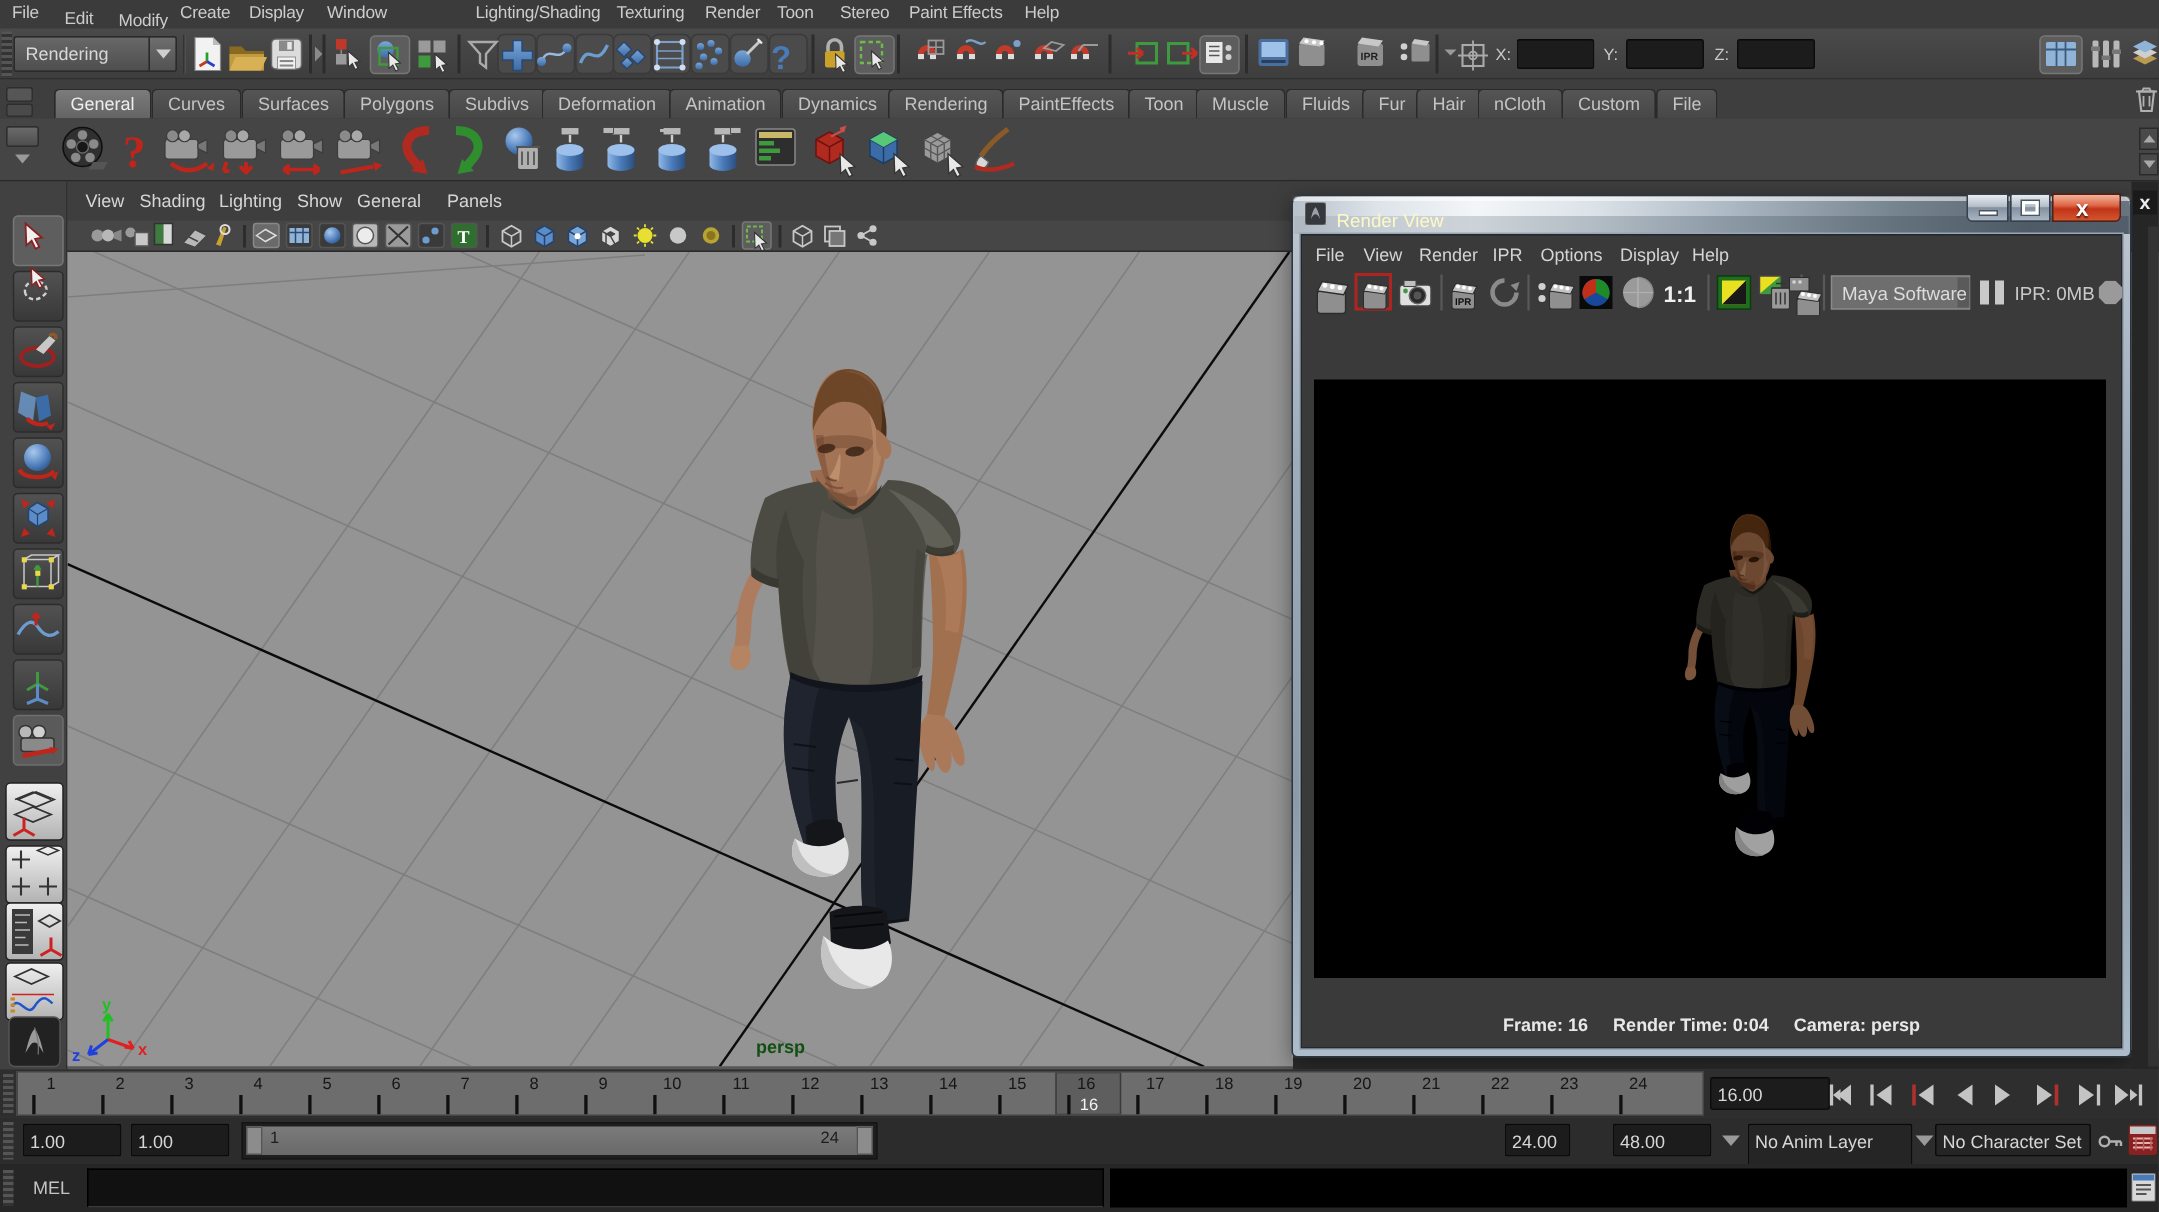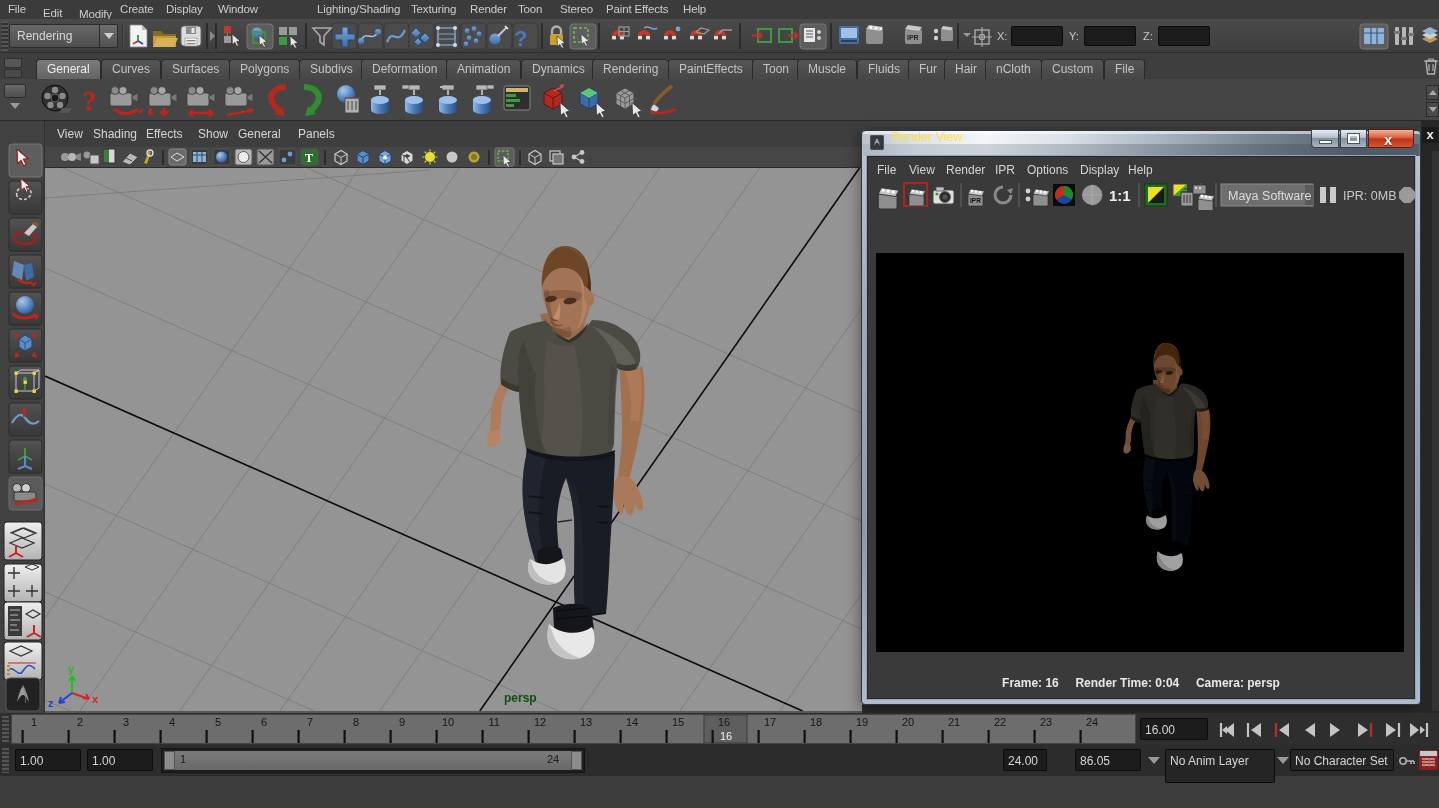--- a/index.html
+++ b/index.html
@@ -554,21 +554,21 @@
 <g transform="translate(6,557)">
           <rect width="34" height="33" rx="4" fill="#222" stroke="#555"></rect>
           <path d="M11,24 C13,15 15,10 17,8 C19,10 21,15 23,24 C20,19 19,17 17,17 C15,17 14,19 11,24 Z" fill="#9a9a9a"></path>
           <path d="M17,7 c2,5 3,10 2.5,18" stroke="#777" stroke-width=".8" fill="none"></path>
         </g>
 </svg>
 </div>
 <div class="abs" id="panelmenu">
 <span style="left:12px">View</span>
       <span style="left:48px">Shading</span>
-      <span style="left:101px">Effects</span>
+      <span style="left:101px">Lighting</span>
       <span style="left:153px">Show</span>
       <span style="left:193px">General</span>
       <span style="left:253px">Panels</span>
 </div>
 <div class="abs" id="panelicons">
 <svg class="abs" style="left:0;top:0" width="1394" height="21" viewBox="0 0 1394 21">
 <g>
  <g transform="translate(15,2)">
             <circle cx="5" cy="8" r="4" fill="#9a9a9a"></circle>
             <circle cx="12" cy="8" r="4" fill="#b8b8b8"></circle>
@@ -781,21 +781,21 @@
 
 <div class="abs" style="left:0;top:0;width:560px;height:575px;border-radius:6px 6px 4px 4px;background:linear-gradient(180deg,#bec8d2,#9fadbb 30%,#8b99a9 70%,#aebdcb);border:1px solid #2c3440"></div>
 
 <div class="abs" style="left:1px;top:1px;width:558px;height:25px;border-radius:6px 6px 0 0;background:linear-gradient(90deg,#b8c0c9 0%,#dde3e9 10%,#f3f6f8 22%,#dbe2e8 36%,#a4b1bd 55%,#76848f 72%,#5a6773 88%,#68757f 100%)"></div>
 <div class="abs" style="left:2px;top:14px;width:556px;height:12px;background:linear-gradient(90deg,rgba(130,145,158,.2),rgba(88,102,115,.4) 55%,rgba(55,68,80,.45))"></div>
 <div class="abs" style="left:1px;top:1px;width:558px;height:3px;border-radius:6px 6px 0 0;background:rgba(255,255,255,.55)"></div>
 <svg class="abs" style="left:9px;top:5px" width="14" height="15" viewBox="0 0 14 15">
         <rect width="14" height="15" rx="2" fill="#35383c" stroke="#73787d" stroke-width=".8"></rect>
         <path d="M4,11 C4.8,6.5 6,4 7,3.2 C8,4 9.2,6.5 10,11 C8.8,8.6 8,7.8 7,7.8 C6,7.8 5.2,8.6 4,11Z" fill="#9aa0a6"></path>
       </svg>
-<div class="abs" style="left:30px;top:0;color:#fde047;font-size:12.5px">Render View</div>
+<div class="abs" style="left:30px;top:10px;color:#fef9c3;font-size:12.5px">Render View</div>
 
 <div class="abs" style="left:450px;top:-1px;width:28px;height:19px;background:linear-gradient(#e8ecf0,#b4bec8 45%,#8290a0 50%,#aab6c2);border:1px solid #37404c;border-radius:0 0 0 4px"></div>
 <div class="abs" style="left:479px;top:-1px;width:27px;height:19px;background:linear-gradient(#e8ecf0,#b4bec8 45%,#8290a0 50%,#aab6c2);border:1px solid #37404c"></div>
 <div class="abs" style="left:507px;top:-1px;width:46px;height:19px;background:linear-gradient(#f0b39a,#e06848 40%,#c03418 55%,#d2572e);border:1px solid #5c1c10;border-radius:0 0 4px 0"></div>
 <div class="abs" style="left:458px;top:10px;width:13px;height:4px;background:#fff;border:1px solid #4a5560"></div>
 <div class="abs" style="left:487px;top:4px;width:11px;height:9px;border:2px solid #fff;box-shadow:0 0 0 1px #4a5560;background:transparent"></div>
 <div class="abs" style="left:523px;top:1px;color:#fff;font-size:15px;font-weight:bold;text-shadow:0 1px 1px #5c1c10">x</div>
 
 <div class="abs" style="left:6px;top:26px;width:548px;height:543px;background:#3a3a3a;border:1px solid #23282e;outline:1px solid #98a5b2"></div>
 
@@ -931,21 +931,21 @@
             <text x="896.1" y="11">20</text>
             <text x="942.1" y="11">21</text>
             <text x="988.1" y="11">22</text>
             <text x="1034.1" y="11">23</text>
             <text x="1080.1" y="11">24</text>
 </g>
 <text x="714" y="25" fill="#f2f2f2" font-size="11" font-family="Liberation Sans" text-anchor="middle">16</text>
 <path d="M10.6,15 v13 M56.6,15 v13 M102.6,15 v13 M148.6,15 v13 M194.6,15 v13 M240.6,15 v13 M286.6,15 v13 M332.6,15 v13 M378.6,15 v13 M424.6,15 v13 M470.6,15 v13 M516.6,15 v13 M562.6,15 v13 M608.6,15 v13 M654.6,15 v13 M700.6,15 v13 M746.6,15 v13 M792.6,15 v13 M838.6,15 v13 M884.6,15 v13 M930.6,15 v13 M976.6,15 v13 M1022.6,15 v13 M1068.6,15 v13" stroke="#101010" stroke-width="2.2"></path>
 </svg>
 </div>
-<div class="field" style="left:1140px;top:5px;width:68px;height:22px;font-size:12px;padding-top:4px">16.00</div>
+<div class="field" style="left:1140px;top:5px;width:80px;height:22px;font-size:12px;padding-top:4px">16.00</div>
 <svg class="abs" style="left:1218px;top:3px" width="221" height="28" viewBox="0 0 221 28">
 <g fill="#c4c4c4">
  <g transform="translate(0,0)">
             <path d="M3,7 v14" stroke="#c4c4c4" stroke-width="2.2"></path>
             <path d="M16,7 l-9,7 9,7Z"></path>
             <path d="M9,10 l-5,4 5,4Z"></path>
           </g>
  <g transform="translate(26,0)">
             <path d="M4,7 v14" stroke="#c4c4c4" stroke-width="2.2"></path>
             <path d="M17,7 l-10,7 10,7Z"></path>
@@ -981,28 +981,39 @@
 <div class="field" style="left:15px;top:4px;width:66px;height:22px;font-size:12px;padding-top:4px">1.00</div>
 <div class="field" style="left:87px;top:4px;width:66px;height:22px;font-size:12px;padding-top:4px">1.00</div>
 <div class="abs" style="left:161px;top:3px;width:424px;height:25px;background:#1e1e1e;border:1px solid #151515">
  <div class="abs" style="left:2px;top:2px;width:418px;height:19px;background:linear-gradient(#7b7b7b,#696969)"></div>
  <div class="abs" style="left:2px;top:2px;width:11px;height:19px;background:#8c8c8c;border:1px solid #555"></div>
  <div class="abs" style="left:409px;top:2px;width:11px;height:19px;background:#8c8c8c;border:1px solid #555"></div>
  <div class="abs" style="left:18px;top:4px;color:#1c1c1c;font-size:11px">1</div>
  <div class="abs" style="left:385px;top:4px;color:#1c1c1c;font-size:11px">24</div>
 </div>
 <div class="field" style="left:1003px;top:4px;width:44px;height:22px;font-size:12px;padding-top:4px">24.00</div>
-<div class="field" style="left:1075px;top:4px;width:66px;height:22px;font-size:12px;padding-top:4px">86.05</div>
+<div class="field" style="left:1075px;top:4px;width:66px;height:22px;font-size:12px;padding-top:4px">48.00</div>
 <div class="abs" style="left:1148px;top:12px;width:0;height:0;border-left:6px solid transparent;border-right:6px solid transparent;border-top:7px solid #9a9a9a"></div>
 <div class="field" style="left:1165px;top:4px;width:110px;height:34px;font-size:12px;padding-top:4px;background:#252525">No Anim Layer</div>
 <div class="abs" style="left:1277px;top:12px;width:0;height:0;border-left:6px solid transparent;border-right:6px solid transparent;border-top:7px solid #9a9a9a"></div>
 <div class="field" style="left:1290px;top:4px;width:104px;height:22px;font-size:12px;padding-top:4px;background:#252525">No Character Set</div>
 <svg class="abs" style="left:1398px;top:7px" width="18" height="18" viewBox="0 0 18 18">
         <circle cx="5" cy="9" r="3.2" fill="none" stroke="#b0b0b0" stroke-width="1.6"></circle>
         <path d="M8,9 h8 M13,9 v3 M16,9 v3" stroke="#b0b0b0" stroke-width="1.6"></path>
       </svg>
 <svg class="abs" style="left:1419px;top:5px" width="19" height="20" viewBox="0 0 19 20">
         <rect width="19" height="20" rx="2" fill="#8a2020"></rect>
         <rect x="1" y="1" width="17" height="5" fill="#c8c8c8"></rect>
         <path d="M3,9 h13 M3,12 h13 M3,15 h13" stroke="#e8b0b0" stroke-width="1.4"></path>
         <path d="M5,8 v9 M10,8 v9 M15,8 v9" stroke="#b06060" stroke-width="1"></path>
       </svg>
 </div>
+<div class="abs" id="melrow">
+<div class="abs grip" style="left:2px;top:4px;height:24px"></div>
+<div class="abs" style="left:22px;top:9px;color:#c4c4c4;font-size:12px">MEL</div>
+<div class="abs" style="left:58px;top:3px;width:678px;height:26px;background:#111;border:1px solid #000;border-bottom:1px solid #3a3a3a"></div>
+<div class="abs" style="left:740px;top:3px;width:678px;height:26px;background:#000"></div>
+<svg class="abs" style="left:1421px;top:6px" width="16" height="19" viewBox="0 0 16 19">
+        <rect width="16" height="19" rx="1" fill="#d8d8d8" stroke="#555"></rect>
+        <rect x="1" y="1" width="14" height="4" fill="#4a7ab8"></rect>
+        <path d="M3,8 h10 M3,11 h10 M3,14 h7" stroke="#555" stroke-width="1.2"></path>
+      </svg>
+</div>
 </div>
 </body></html>

